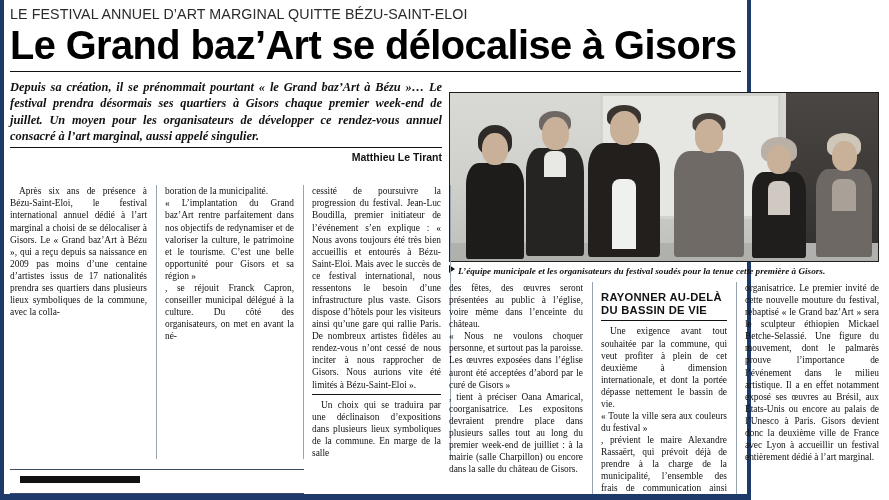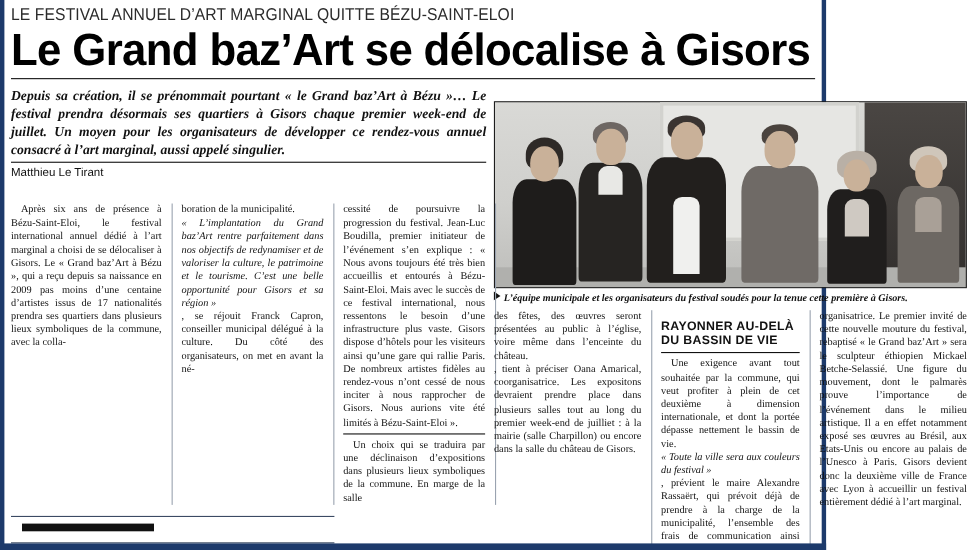--- a/index.html
+++ b/index.html
@@ -64,23 +64,23 @@
     line-height: 1.32;
     text-align: justify;
     color: #111;
   }
   .chapeau-rule {
     border-bottom: 1px solid #111;
     margin-top: 3px;
   }
   .byline {
     font-family: "Liberation Sans", sans-serif;
-    font-weight: normal;
+    font-weight: bold;
     font-size: 10.5px;
-    text-align: left;
+    text-align: right;
     margin-top: 3px;
     color: #111;
   }
 
   
   .body-area {
     position: relative;
     margin-top: 6px;
   }
   .cols {
@@ -98,21 +98,21 @@
   .col p {
     font-family: "Liberation Serif", serif;
     font-size: 9.4px;
     line-height: 1.285;
     text-align: justify;
     margin: 0;
     color: #111;
     hyphens: auto;
   }
   .col p.indent { text-indent: 9px; }
-  .col p.ital { font-style: italic; }
+  .col p.ital { }
 
   
   .boxout {
     width: 294px;
     margin-top: 10px;
     border-top: 1px solid #3b4a63;
     border-bottom: 1px solid #3b4a63;
     padding: 6px 0 6px 0;
     position: relative;
   }
@@ -323,20 +323,21 @@
     <div class="boxout">
       <div class="boxout-bar"></div>
 
     </div>
   </div>
 
   <div class="right-cols">
 
     <div class="col">
       <p>des fêtes, des œuvres seront présentées au public à l’église, voire même dans l’enceinte du château.</p>
+      <p class="ital">« Nous ne voulons choquer personne, et surtout pas la paroisse. Les œuvres exposées dans l’église auront été acceptées d’abord par le curé de Gisors »</p>
       <p>, tient à préciser Oana Amarical, coorganisatrice. Les expositons devraient prendre place dans plusieurs salles tout au long du premier week-end de juilliet : à la mairie (salle Charpillon) ou encore dans la salle du château de Gisors.</p>
     </div>
 
     <div class="col" style="padding-left:8px;">
       <div class="subhead">
         <div>Rayonner au-delà</div>
         <div>du bassin de vie</div>
       </div>
       <div class="subhead-rule"></div>
       <p class="indent">Une exigence avant tout souhaitée par la commune, qui veut profiter à plein de cet deuxième à dimension internationale, et dont la portée dépasse nettement le bassin de vie.</p>

